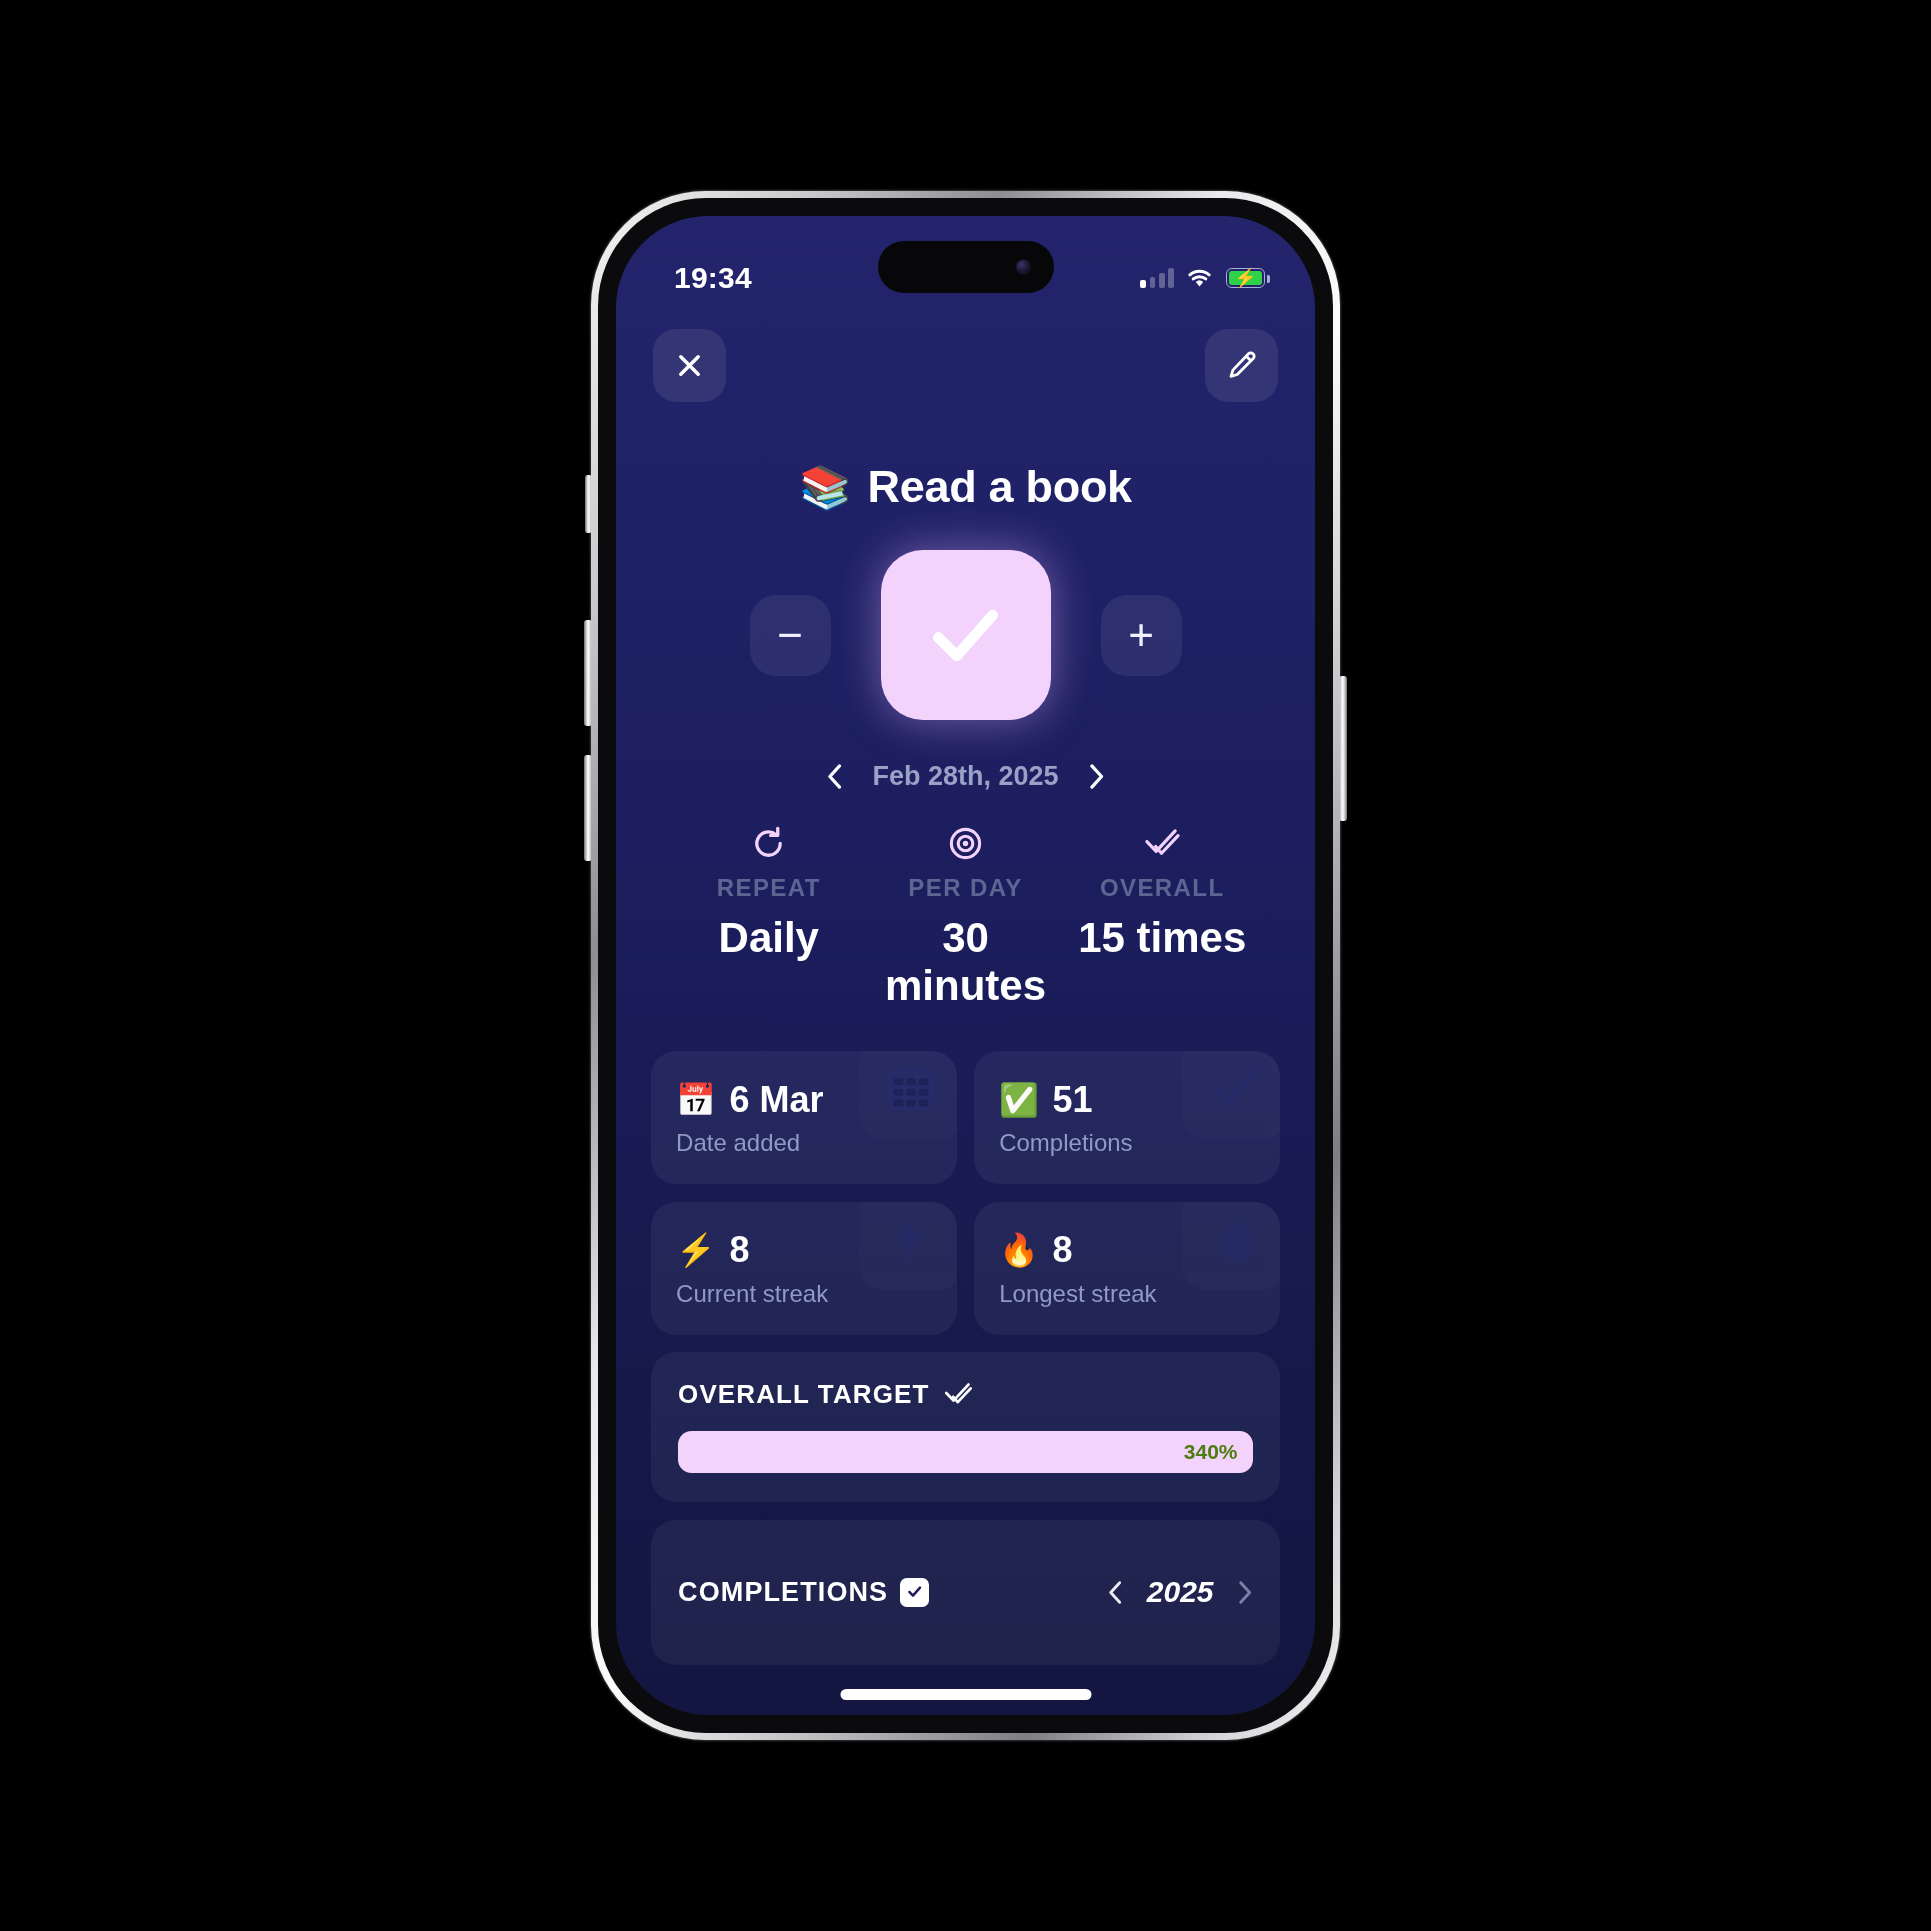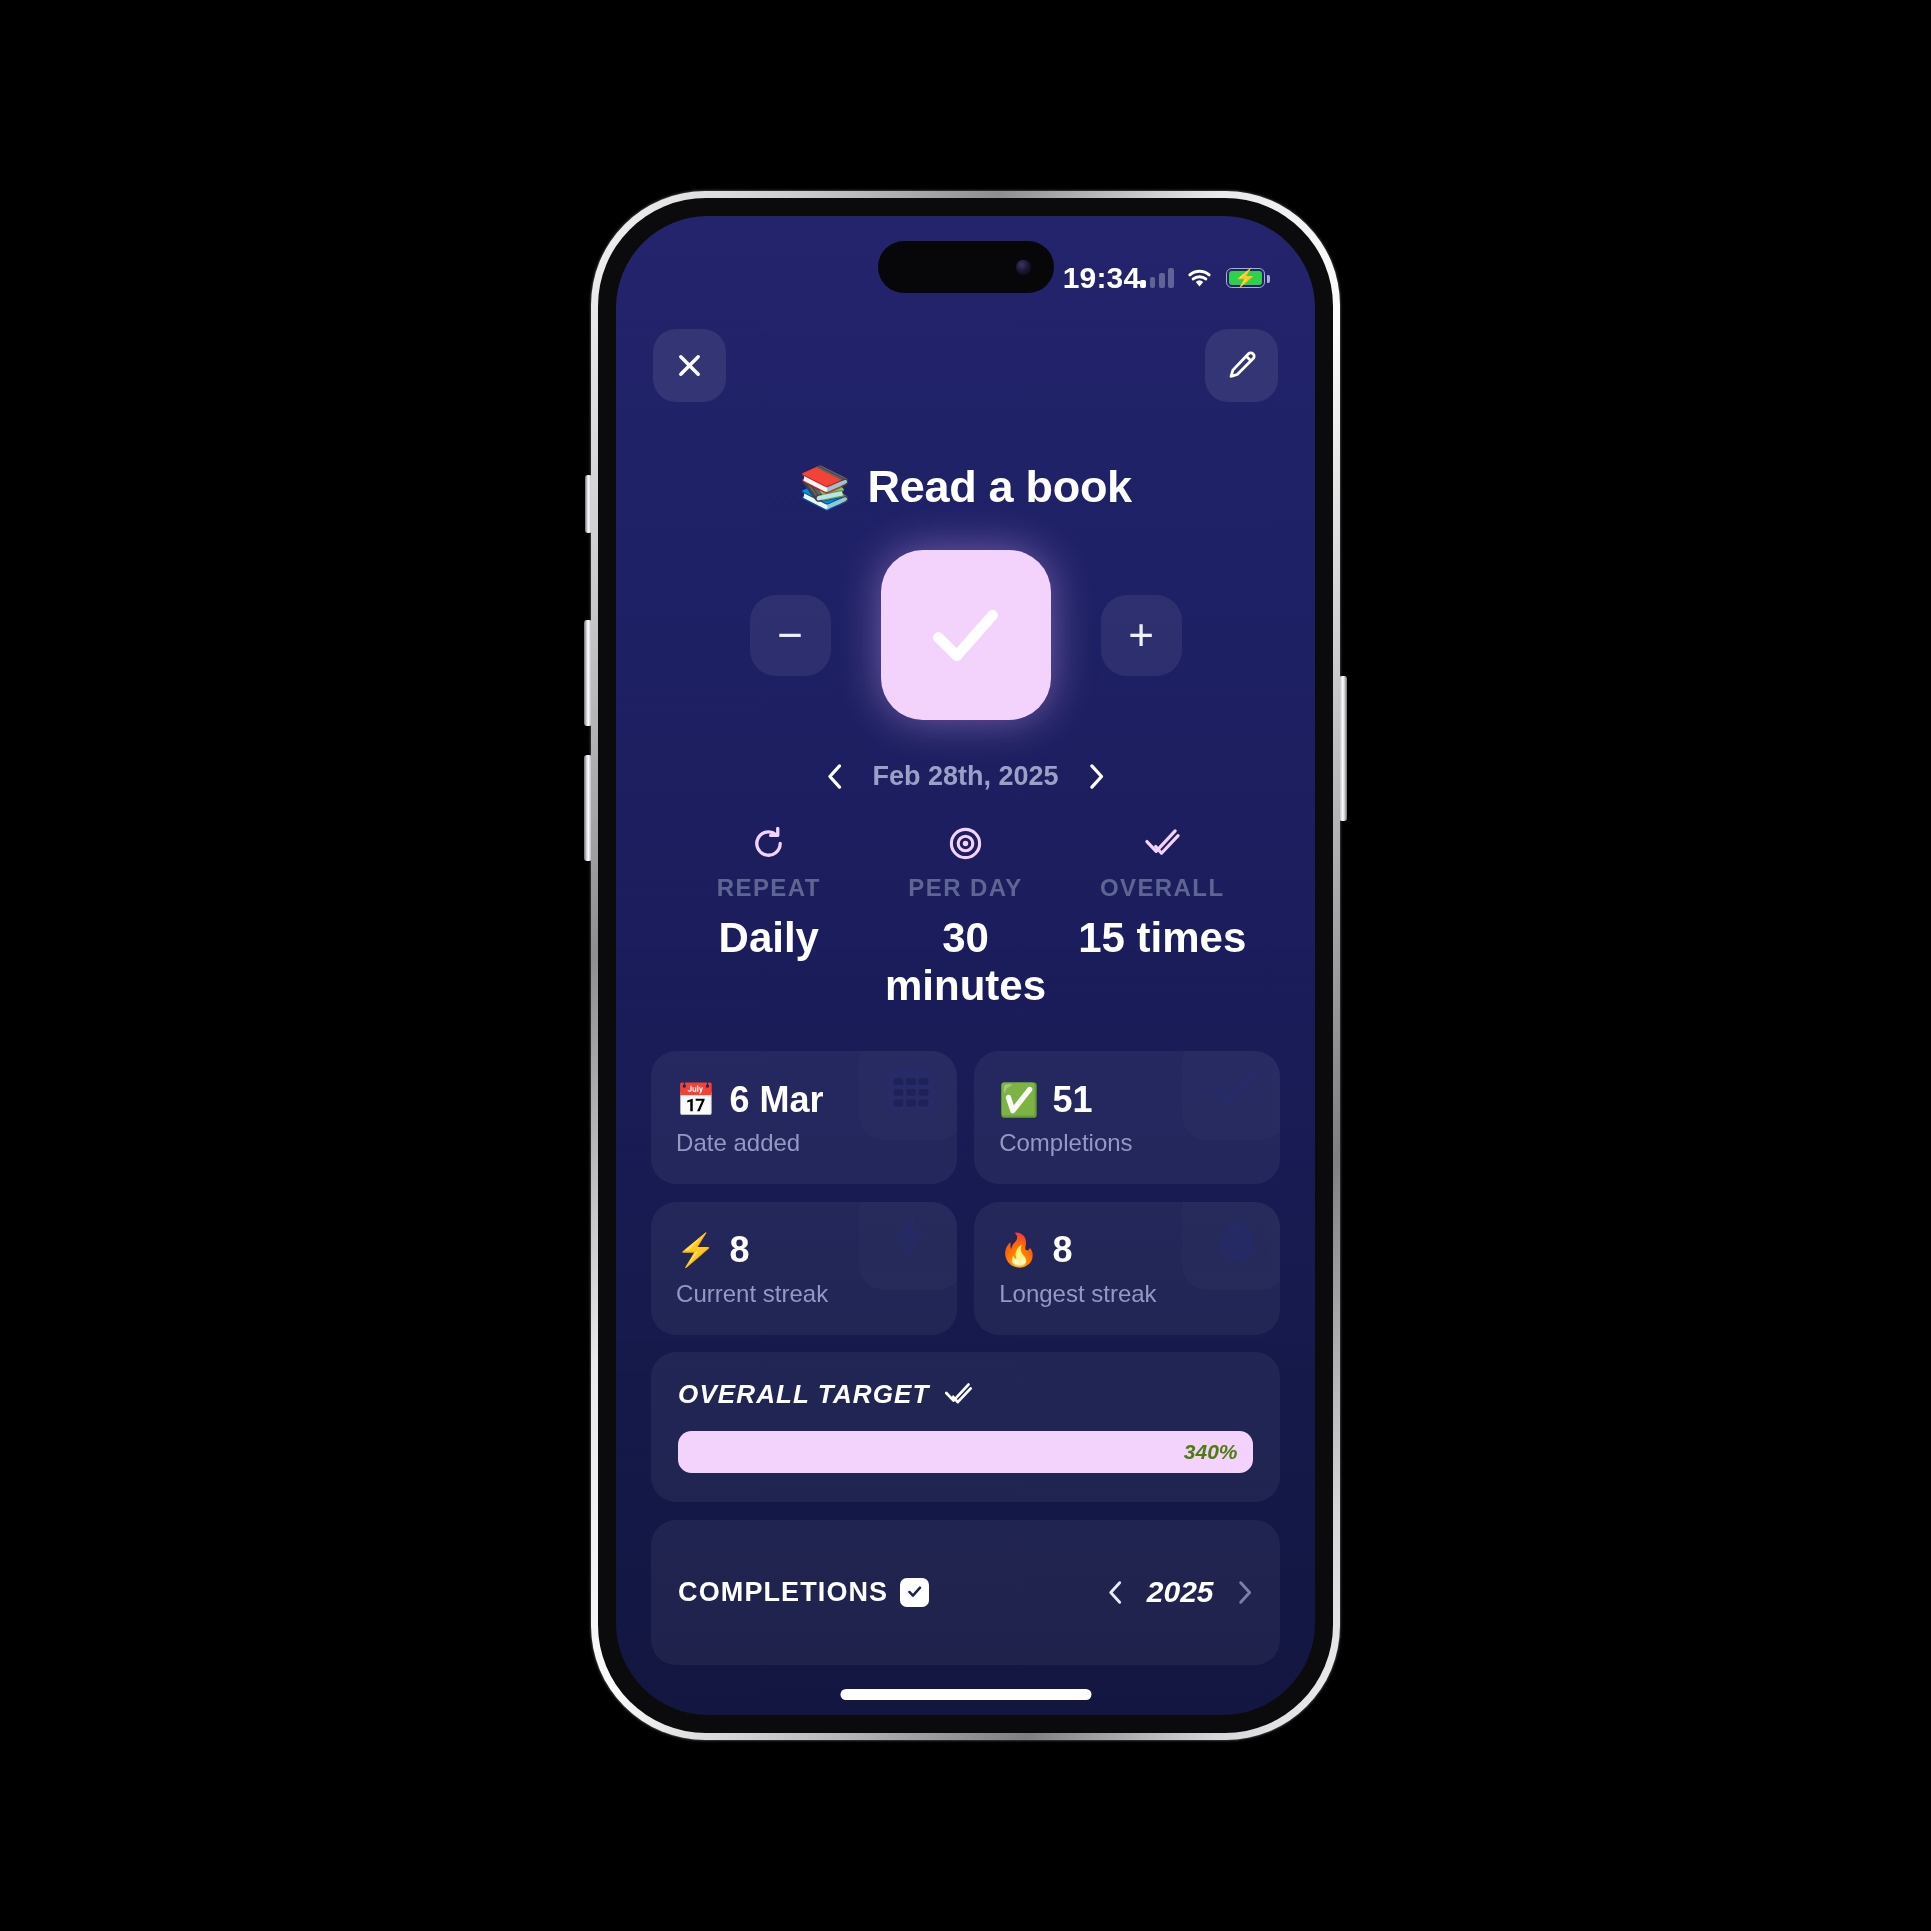--- a/index.html
+++ b/index.html
@@ -48,21 +48,21 @@
   }
   .b-action { left:585px; top:475px; width:6.8px; height:58px; }
   .b-volup  { left:584px; top:620px; width:7.7px; height:106px; }
   .b-voldn  { left:584px; top:755px; width:7.7px; height:106px; }
   .b-power  { left:1339px; top:676px; width:7.7px; height:145px;
               background:linear-gradient(90deg,#9a9aa0,#fbfbfd 42%,#e6e6ea 62%,#6f6f74); }
 
   
   .statusbar {
     position:absolute; top:0; left:0; right:0; height:95px;
-    display:flex; align-items:center; justify-content:flex-end;
+    display:flex; align-items:center; justify-content:space-between;
     padding:29px 50px 0 58px; z-index:25;
   }
   .clock { color:#fff; font-size:30px; font-weight:600; letter-spacing:0.2px; }
   .sb-right { display:flex; align-items:center; gap:12.6px; }
   .sig { display:flex; align-items:flex-end; gap:3.4px; height:20px; }
   .sig i { width:5.8px; border-radius:1.9px; background:#5f6395; display:block; }
   .sig i.on { background:#ffffff; }
   .sig i:nth-child(1){height:7.7px;} .sig i:nth-child(2){height:11.6px;}
   .sig i:nth-child(3){height:15.4px;} .sig i:nth-child(4){height:20px;}
   .batt {
@@ -163,21 +163,21 @@
     width:104px; height:104px; border-radius:25px;
     background:rgba(255,255,255,.035);
   }
   .card-top{ display:flex; align-items:center; gap:13.5px; }
   .card-emoji{ font-size:32px; line-height:1; }
   .card-val{ color:#fff; font-size:36px; font-weight:700; }
   .card-sub{ margin-top:8.7px; color:#9299c2; font-size:24px; font-weight:500; }
 
   .target{
     margin-top:17.4px; background:rgba(255,255,255,.055);
-    border-radius:25px; padding:27px 27px 29px;font-style:italic;
+    border-radius:25px; padding:27px 27px 29px;
   }
   .target-head{
     display:flex; align-items:center; gap:13.5px;
     color:#fff; font-size:26px; font-weight:700; letter-spacing:1.1px;
   }
   .bar{
     margin-top:21px; height:42px; border-radius:13.5px;
     background:#f3d2fb; position:relative;
     display:flex; align-items:center; justify-content:flex-end;
     padding-right:15.4px;

